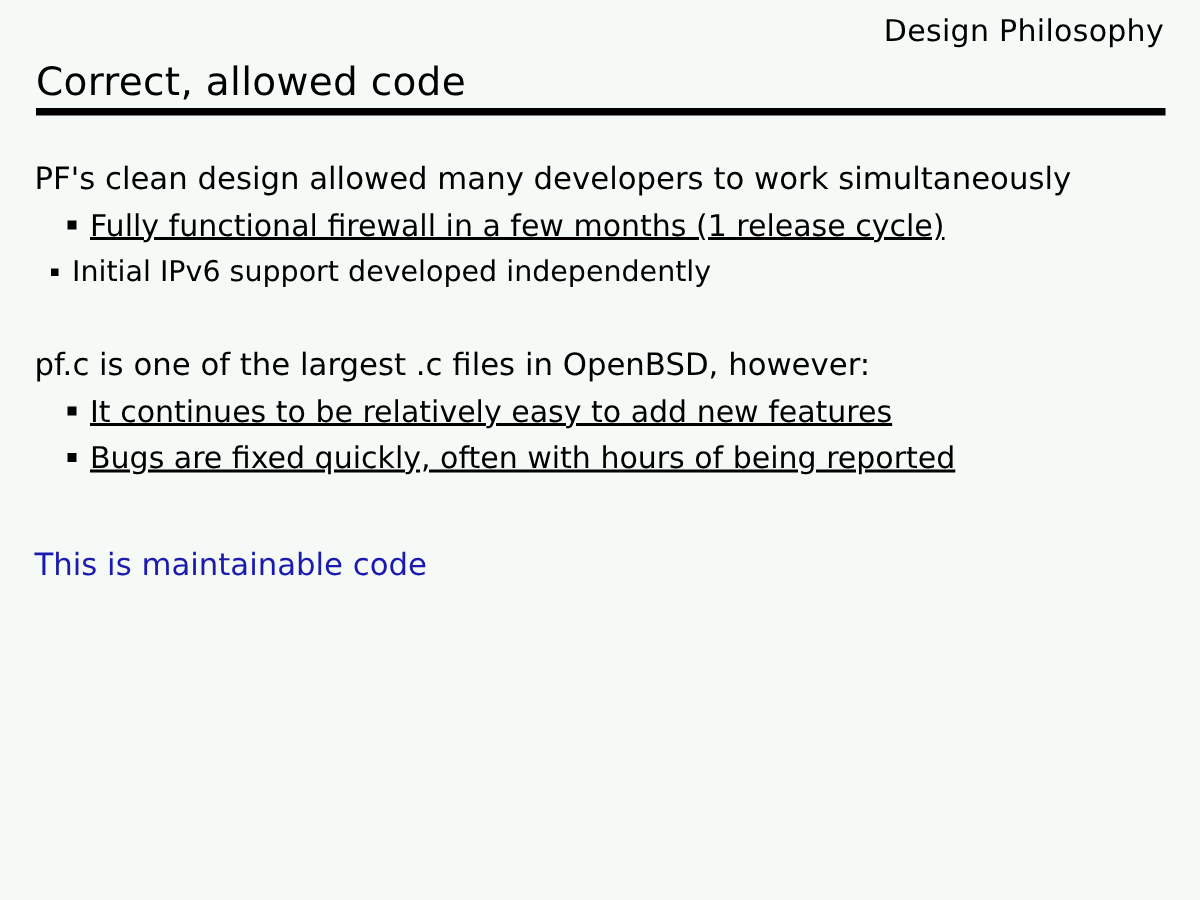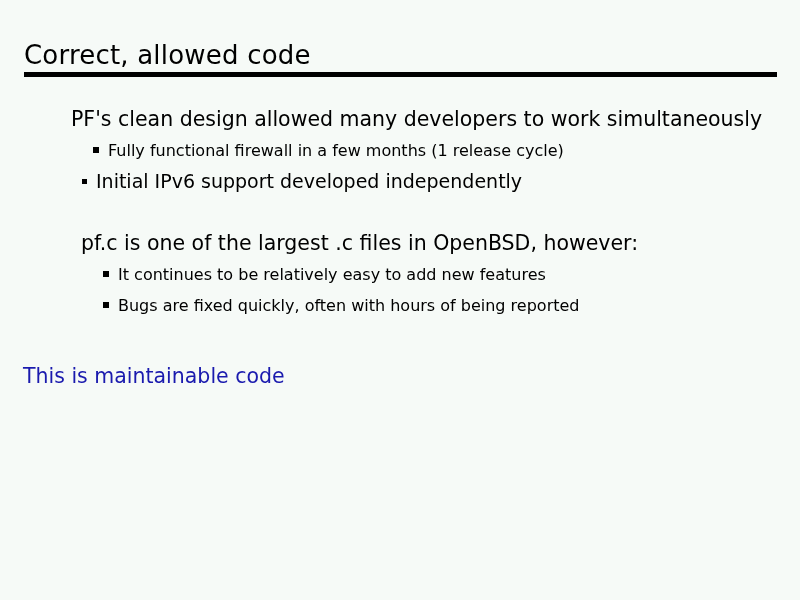--- a/index.html
+++ b/index.html
@@ -52,49 +52,48 @@
     height: 5px;
     background: #000000;
   }
 
   
   .body {
     position: absolute;
     left: 0;
     top: 104px;
     width: 743px;
-    padding-left: 48px;
   }
   .group {
     margin: 0;
     padding: 0;
   }
   .group + .group {
     margin-top: 31px;
-    margin-left: 10px;
   }
   .line {
     position: relative;
     font-family: "DejaVu Sans", sans-serif;
     color: #000000;
     white-space: nowrap;
   }
 
   
   .lvl0 {
     margin-left: 23px;
     font-size: 20.5px;
     line-height: 31px;
   }
 
   
   .lvl1 {
     margin-left: 60px;
-    font-size: 16px;
+    font-size: 20px;
     line-height: 31px;
+    text-decoration: underline;
   }
   .lvl1 .bullet {
     position: absolute;
     left: -15px;
     top: 12px;
     width: 6px;
     height: 6px;
     background: #000000;
   }
 
@@ -124,20 +123,21 @@
     color: #1a1aae;
     white-space: nowrap;
     text-align: center;
   }
 </style>
 </head>
 <body>
 
 <div class="slide">
 
+  <div class="kicker">Design Philosophy</div>
 
   <div class="slide-title">Correct, allowed code</div>
 
   <div class="title-rule"></div>
 
   <div class="body">
 
     <div class="group">
       <div class="line lvl0">PF's clean design allowed many developers to work simultaneously</div>
       <div class="line lvl1">

